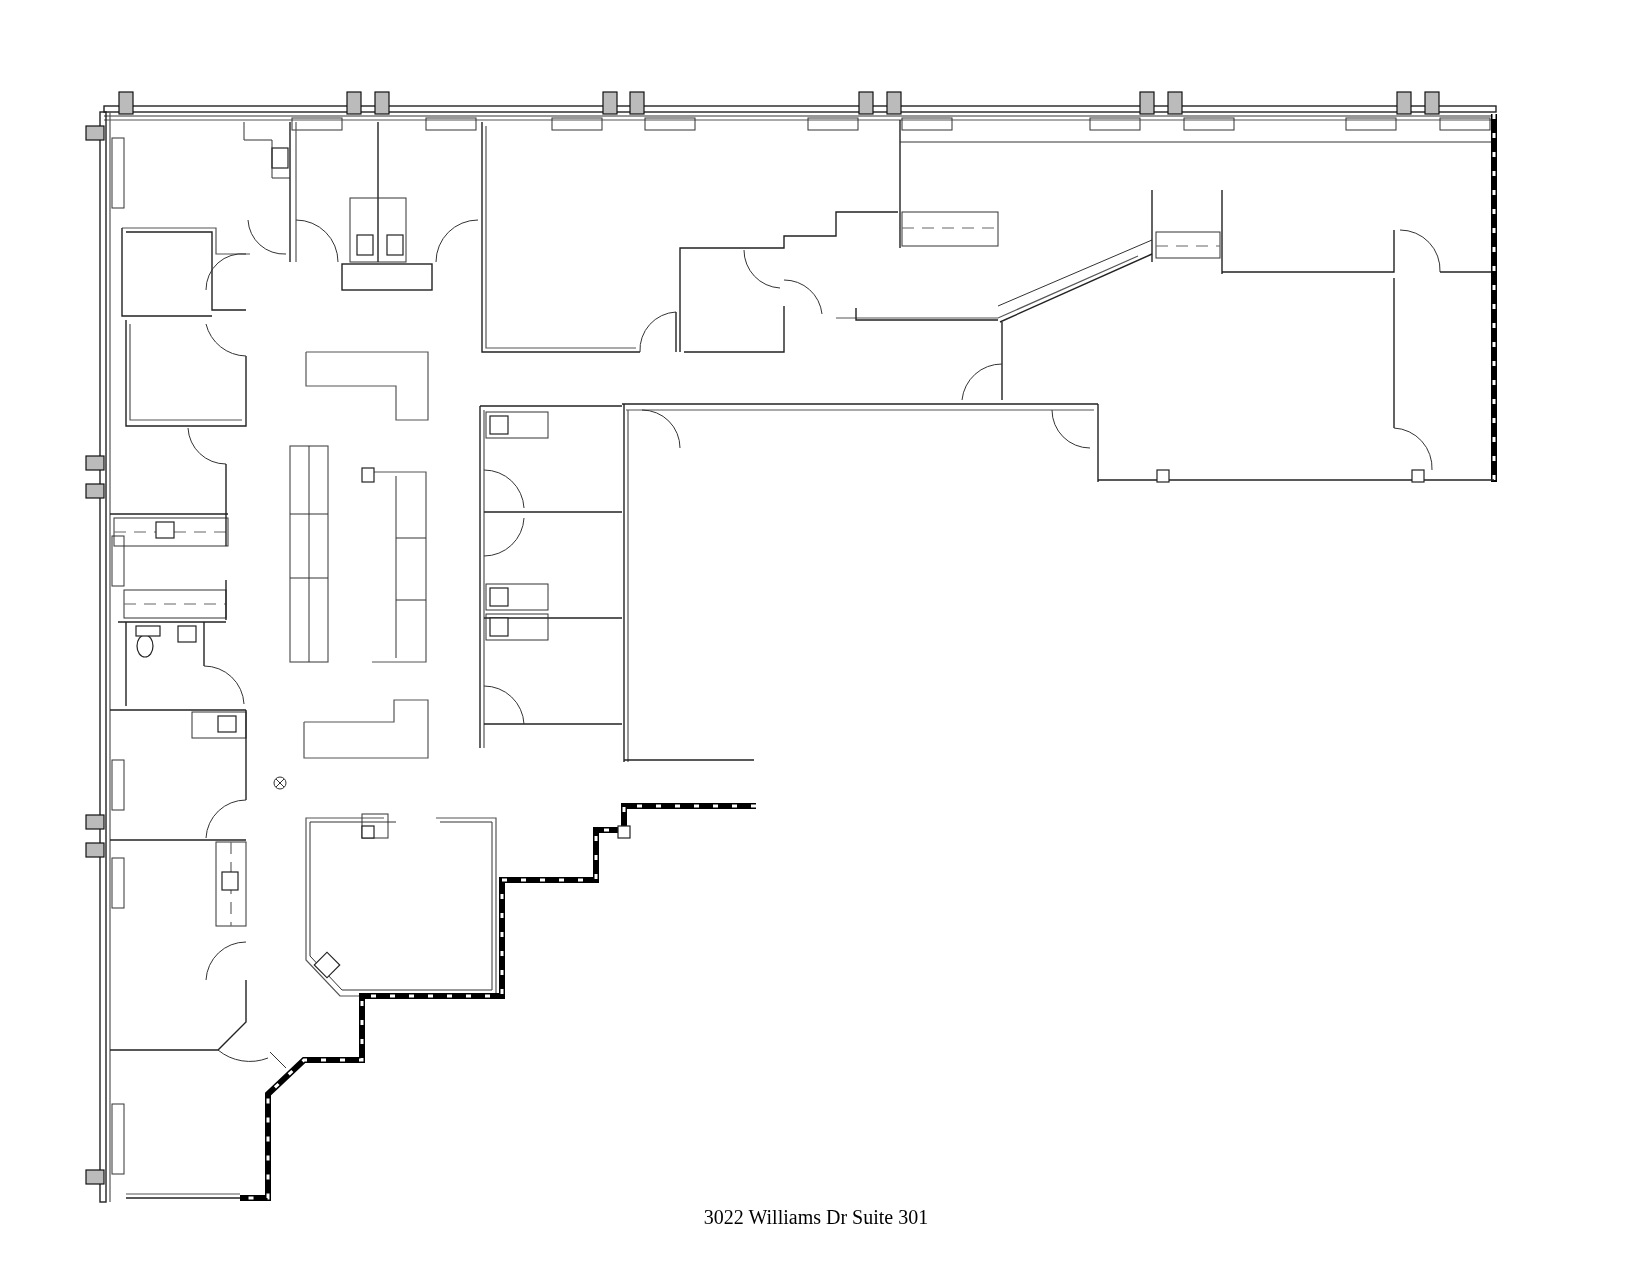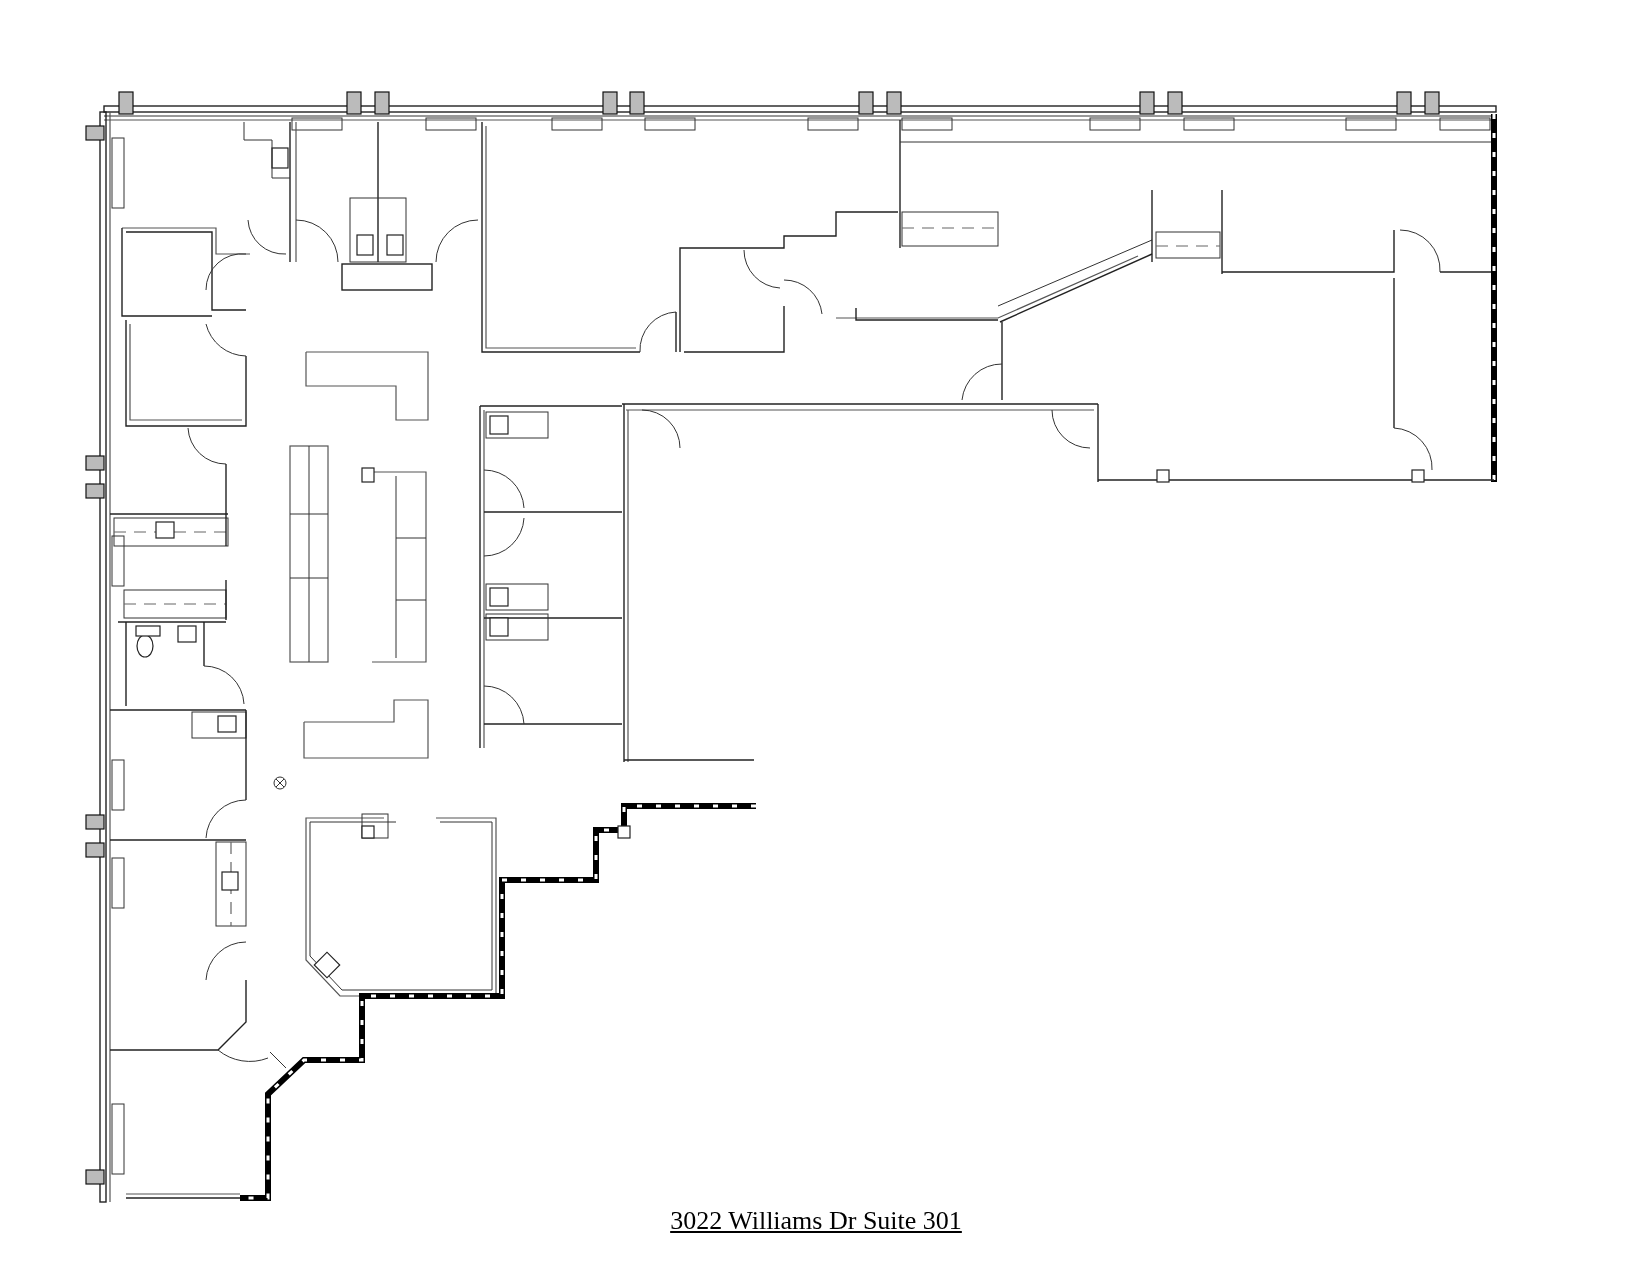--- a/index.html
+++ b/index.html
@@ -1,20 +1,20 @@
 <!DOCTYPE html>
 <html><head>
 <meta charset="utf-8">
 <style>
   html, body { margin: 0; padding: 0; background: #ffffff; }
   body { width: 1632px; height: 1262px; position: relative; overflow: hidden; }
   #plan { position: absolute; left: 0; top: 0; width: 1632px; height: 1262px; }
   .caption {
     position: absolute; left: 0; width: 1632px; top: 1206px;
-    text-align: center; font-family: "Liberation Serif", serif; font-size: 26px; color: #000; text-decoration: underline;
+    text-align: center; font-family: "Liberation Serif", serif; font-size: 20px; color: #000;
   }
   svg .w { fill: none; stroke: #222; stroke-width: 1.4; }
   svg .w2 { fill: none; stroke: #555; stroke-width: 1.2; }
   svg .thin { fill: none; stroke: #333; stroke-width: 1; }
   svg .dash { fill: none; stroke: #666; stroke-width: 1.2; stroke-dasharray: 12 8; }
   svg .door { fill: none; stroke: #333; stroke-width: 1; }
   svg .ext { fill: none; stroke: #000; stroke-width: 6; }
   svg .extdash { fill: none; stroke: #fff; stroke-width: 3; stroke-dasharray: 5 14; }
   svg .col { fill: #bbb; stroke: #111; stroke-width: 1.2; }
   svg .sink { fill: #fff; stroke: #222; stroke-width: 1.2; }

